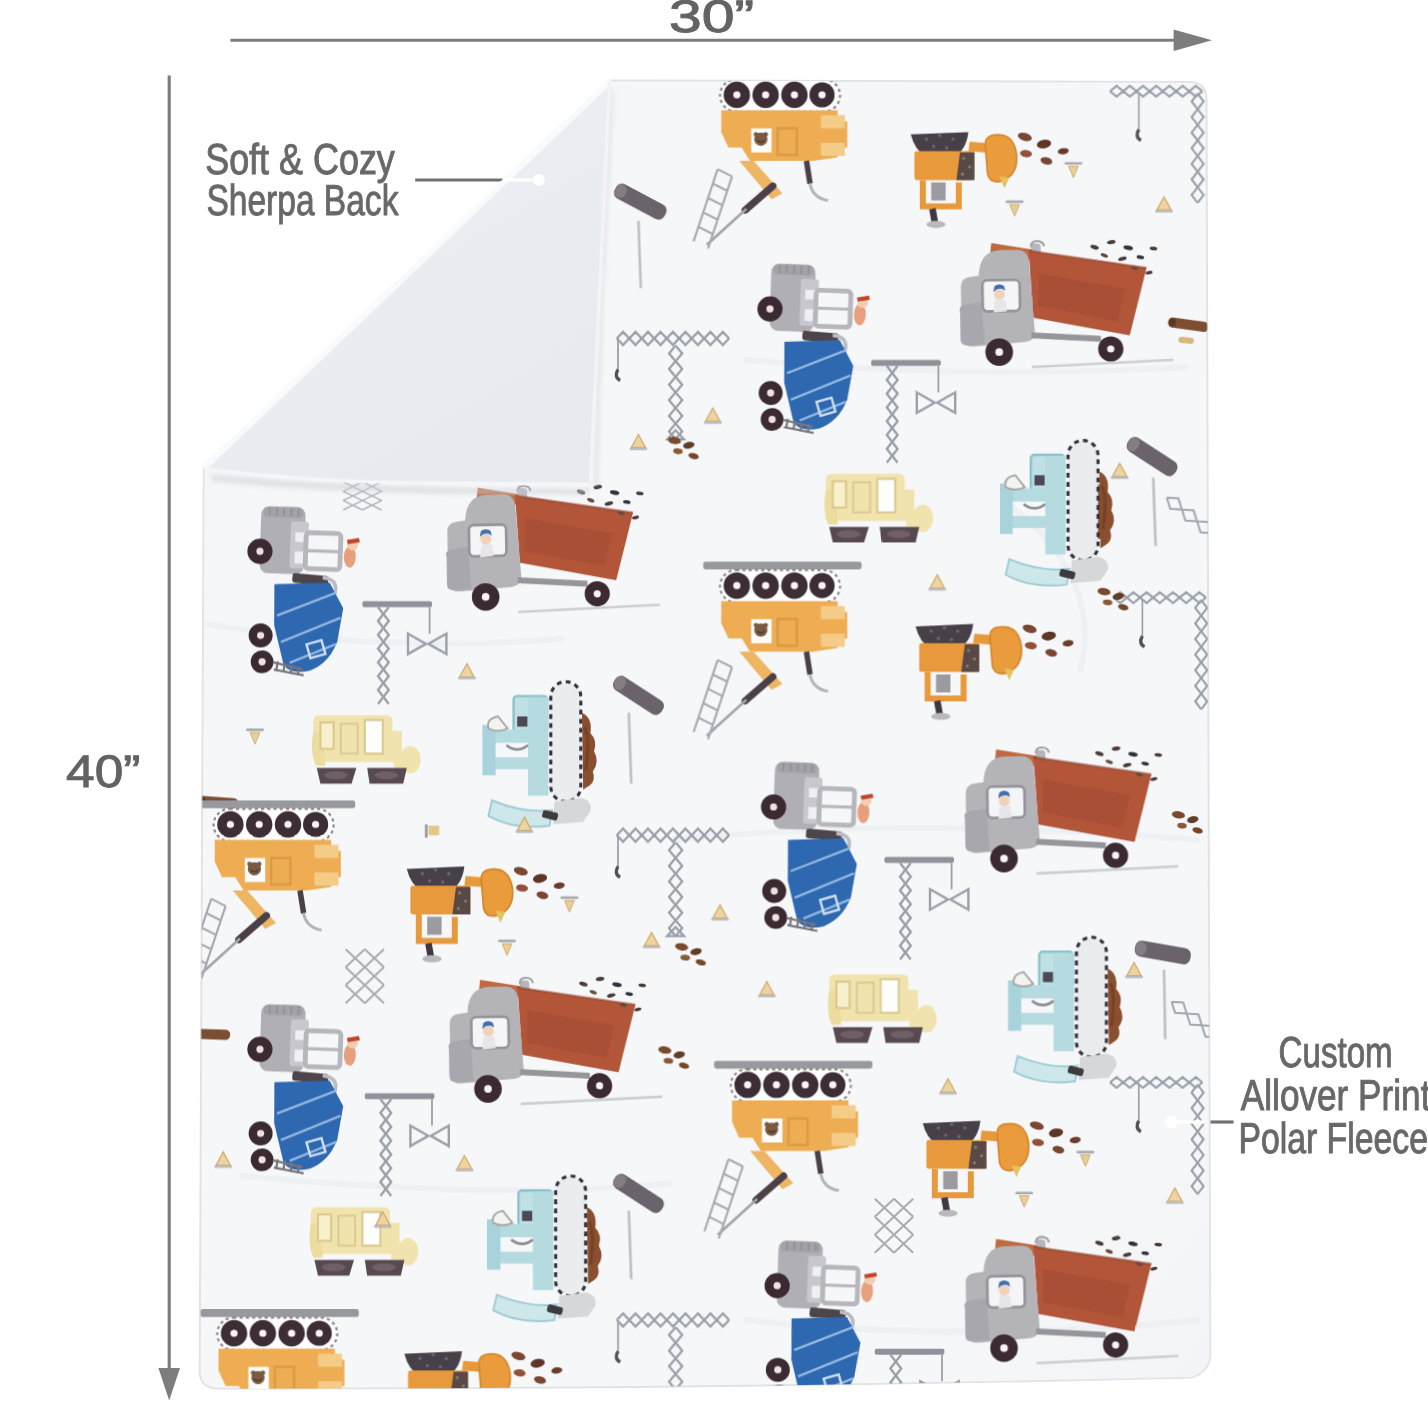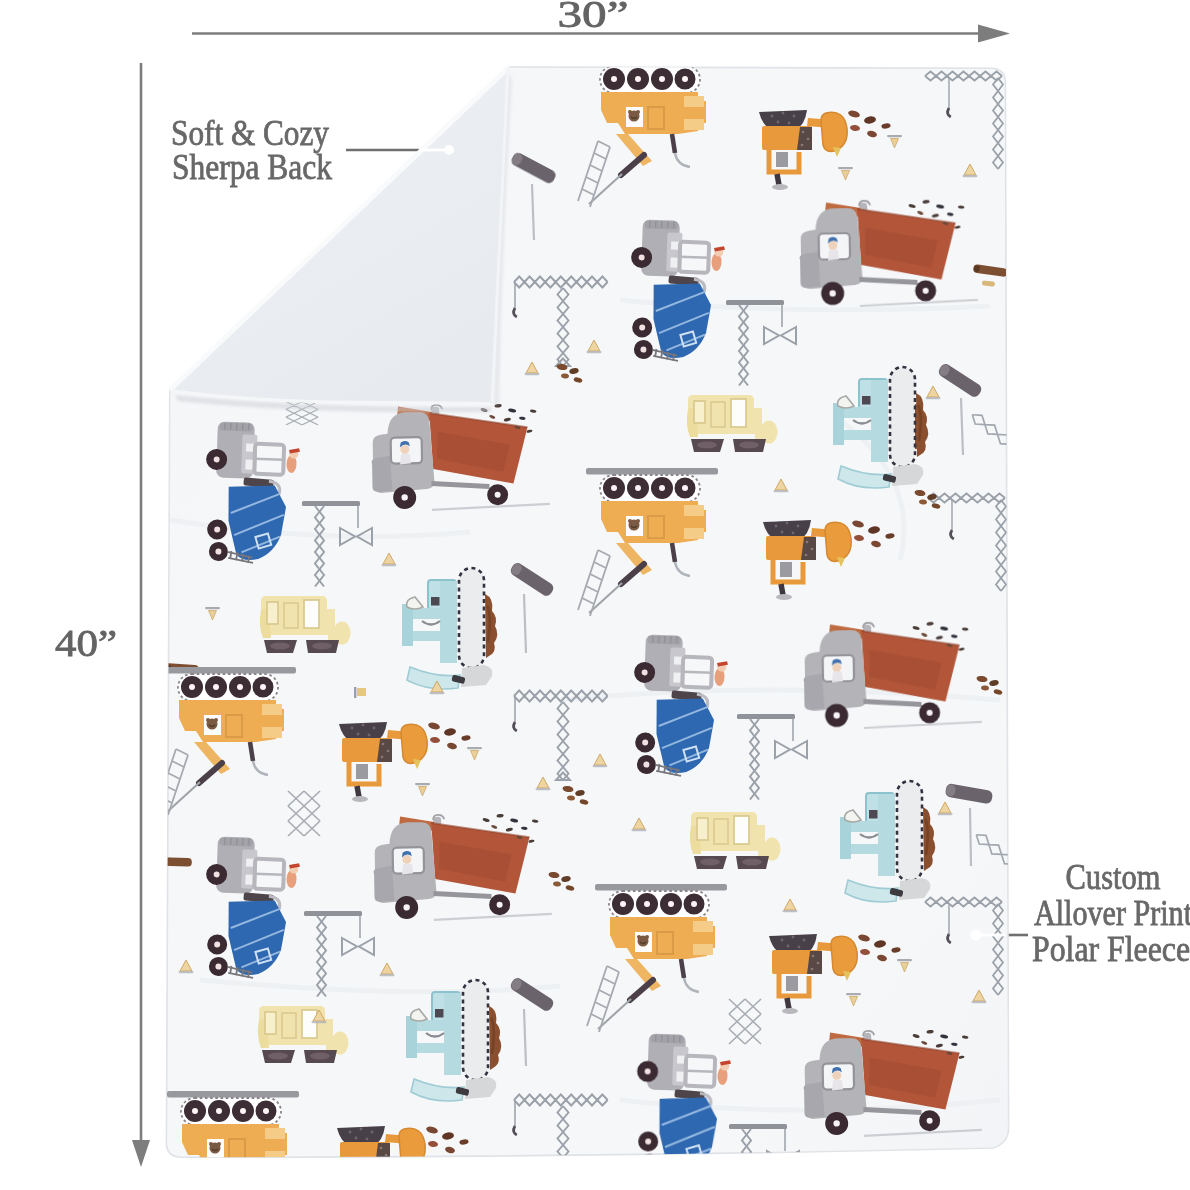--- a/index.html
+++ b/index.html
@@ -1,17 +1,17 @@
 <!DOCTYPE html>
 <html><head>
 <meta charset="utf-8">
 <style>
   html,body{margin:0;padding:0;background:#ffffff;}
   #stage{position:relative;width:1190px;height:1190px;background:#ffffff;overflow:hidden;
-         font-family:Liberation Serif, serif;}
+         font-family:Liberation Sans, sans-serif;}
   svg{position:absolute;left:0;top:0;}
 </style>
 </head>
 <body>
 <div id="stage">
 <svg width="1190" height="1190" viewBox="0 0 1190 1190">
 <defs>
   <clipPath id="blanketClip">
     <path d="M509,67 L991,68.2 Q1005.2,68.5 1005.4,82 L1008.6,1127 Q1009,1143 993,1148 Q600,1157.5 182,1157.2 Q166.5,1157.3 166.4,1143 L169.7,402 Q169.8,392 170,390 Z"></path>
   </clipPath>

